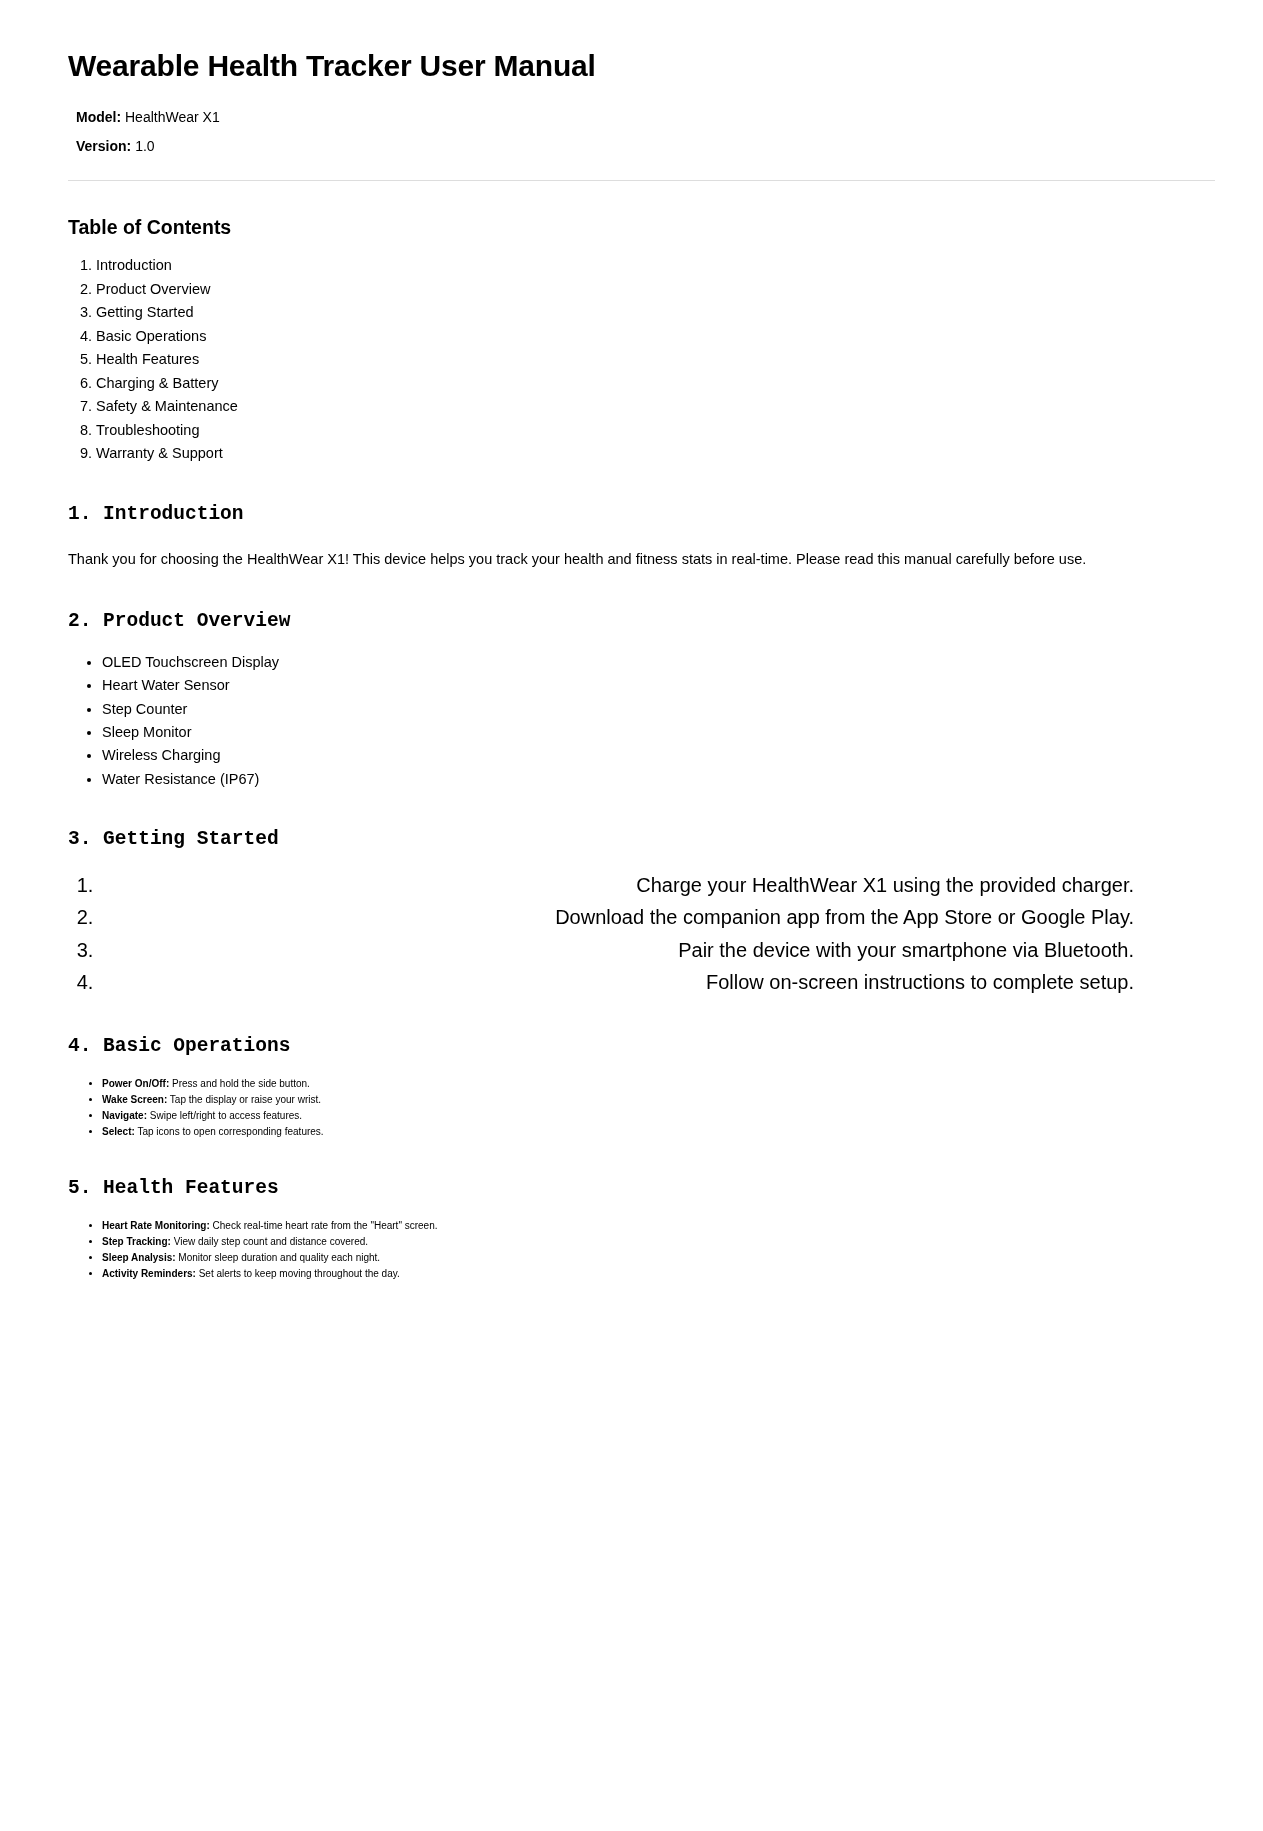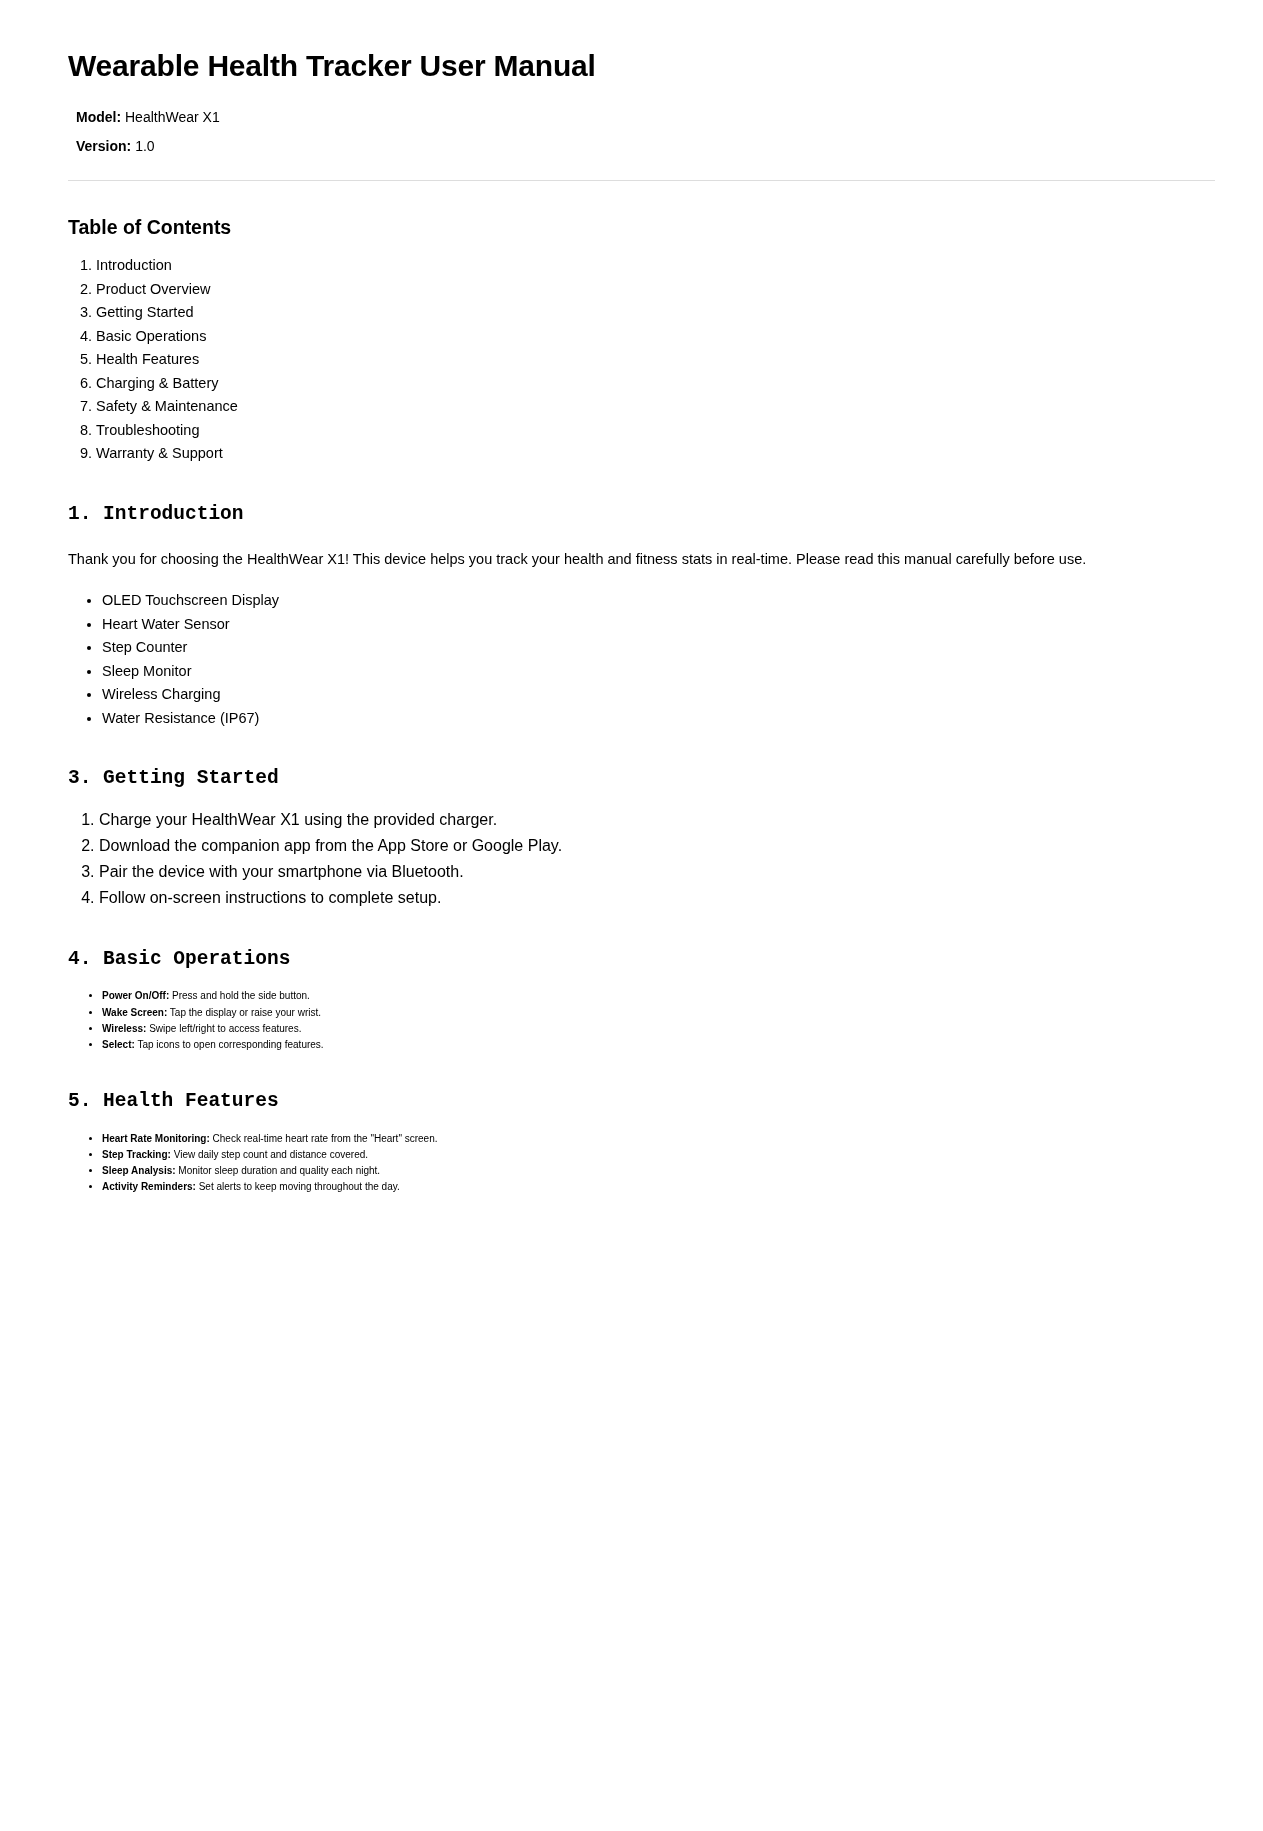--- a/index.html
+++ b/index.html
@@ -86,24 +86,25 @@
 
   ul.feature-list {
     font-size: 14.5px;
     line-height: 1.62;
     margin: 16px 0 0 0;
     padding-left: 34px;
   }
   ul.feature-list li { margin: 0; }
 
   ol.step-list {
-    font-size: 16px;
+    font-size: 20px;
     line-height: 1.62;
     margin: 16px 0 0 0;
     padding-left: 31px;
+    text-align: right;
   }
   ol.step-list li { margin: 0; }
 
   ul.term-list {
     font-size: 10px;
     line-height: 1.62;
     margin: 16px 0 0 0;
     padding-left: 34px;
   }
   ul.term-list li { margin: 0; }
@@ -139,20 +140,21 @@
       <li>Health Features</li>
       <li>Charging &amp; Battery</li>
       <li>Safety &amp; Maintenance</li>
       <li>Troubleshooting</li>
       <li>Warranty &amp; Support</li>
     </ol>
 
     <h2 class="section-title">1. Introduction</h2>
     <p class="body-text">Thank you for choosing the HealthWear X1! This device helps you track your health and fitness stats in real-time. Please read this manual carefully before use.</p>
 
+    <h2 class="section-title">2. Product Overview</h2>
     <ul class="feature-list">
       <li>OLED Touchscreen Display</li>
       <li>Heart Water Sensor</li>
       <li>Step Counter</li>
       <li>Sleep Monitor</li>
       <li>Wireless Charging</li>
       <li>Water Resistance (IP67)</li>
     </ul>
 
     <h2 class="section-title">3. Getting Started</h2>
@@ -165,21 +167,21 @@
 
     <h2 class="section-title">4. Basic Operations</h2>
     <ul class="term-list">
       <li>
         <span class="term">Power On/Off:</span><span> Press and hold the side button.</span>
       </li>
       <li>
         <span class="term">Wake Screen:</span><span> Tap the display or raise your wrist.</span>
       </li>
       <li>
-        <span class="term">Wireless:</span><span> Swipe left/right to access features.</span>
+        <span class="term">Navigate:</span><span> Swipe left/right to access features.</span>
       </li>
       <li>
         <span class="term">Select:</span><span> Tap icons to open corresponding features.</span>
       </li>
     </ul>
 
     <h2 class="section-title">5. Health Features</h2>
     <ul class="term-list">
       <li>
         <span class="term">Heart Rate Monitoring:</span><span> Check real-time heart rate from the "Heart" screen.</span>

